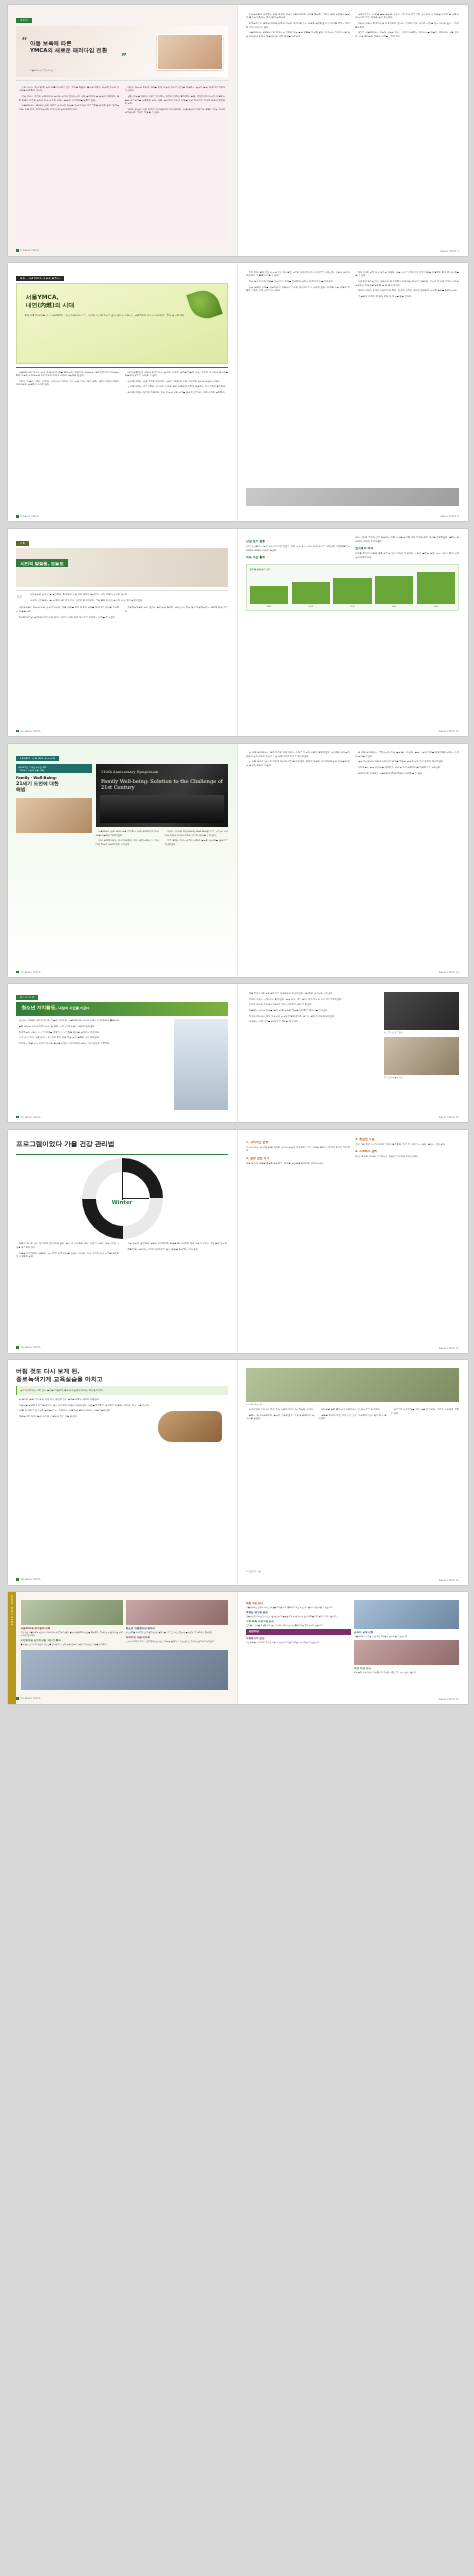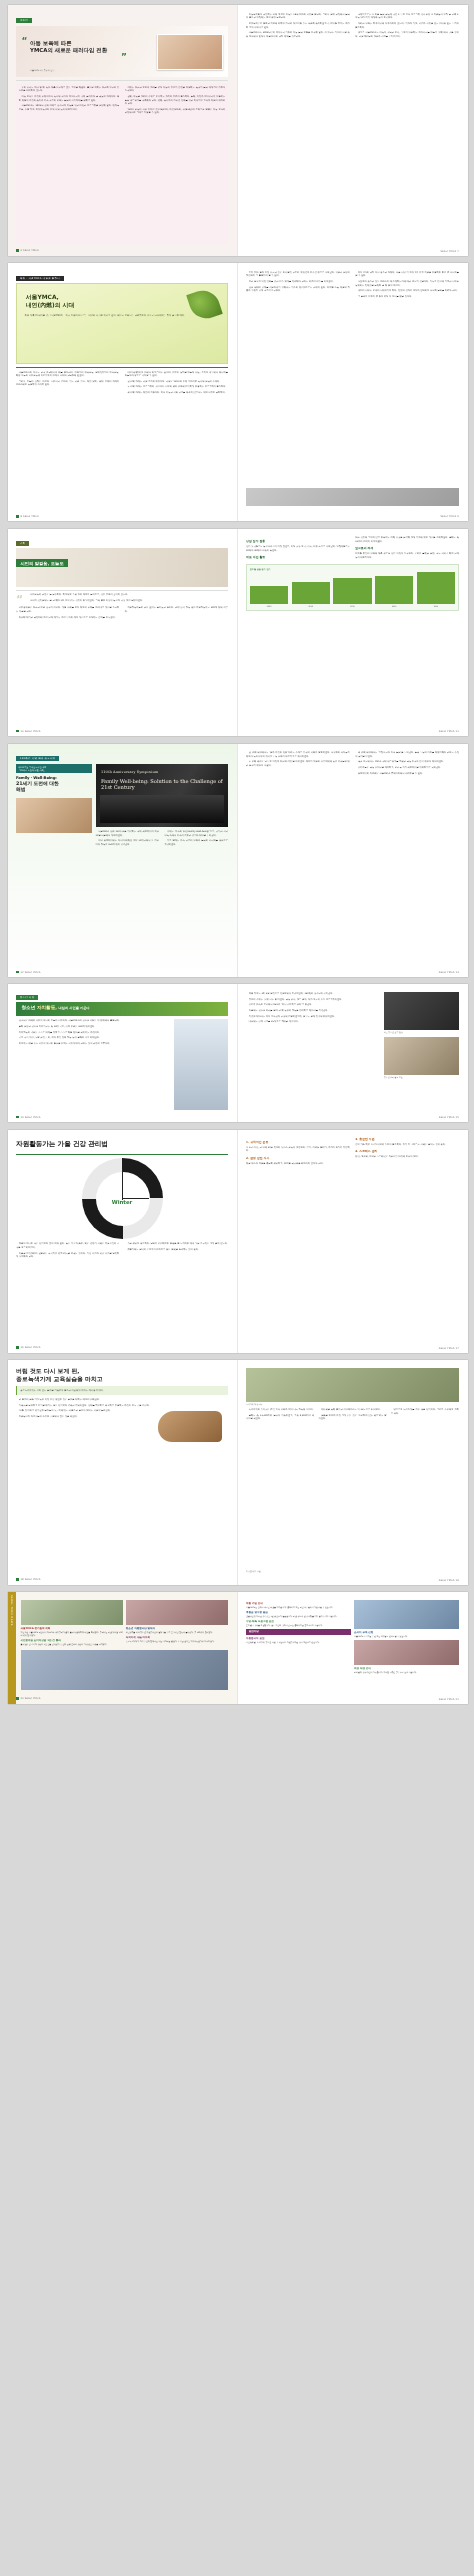--- a/index.html
+++ b/index.html
@@ -527,21 +527,21 @@
           <div class="photo" style="height:38px;margin-top:3.2px;background:linear-gradient(135deg,#cdbfa8,#8d7d65)"></div>
           <div class="caption">청소년 의회 발표 모습</div>
         </div>
       </div>
       <div class="pg-num r"><span>Seoul YMCA  15</span></div>
     </div>
   </div>
 
   <div class="spread">
     <div class="pg left">
-      <div class="s6-title">자원활동가는 가을 건강 관리법</div>
+      <div class="s6-title">프로그램이었다 가을 건강 관리법</div>
       <div class="hr-green"></div>
       <div class="clockwrap">
         <div class="clock"></div>
         <div class="hand-v"></div>
         <div class="hand-h"></div>
         <div class="clock-lbl">Winter</div>
       </div>
       <div class="cols2 body-text">
         <p class="ind">여름이 지나면 몸은 생각보다 많이 지쳐 있다. 높은 기온과 습도, 잦은 냉방기 사용은 자율신경의 균형을 흐트러뜨린다.</p>
         <p class="ind">가을철 건강관리의 첫걸음은 규칙적인 생활 리듬을 되찾는 것이다. 기상 시간과 취침 시간을 일정하게 유지해야 한다.</p>

